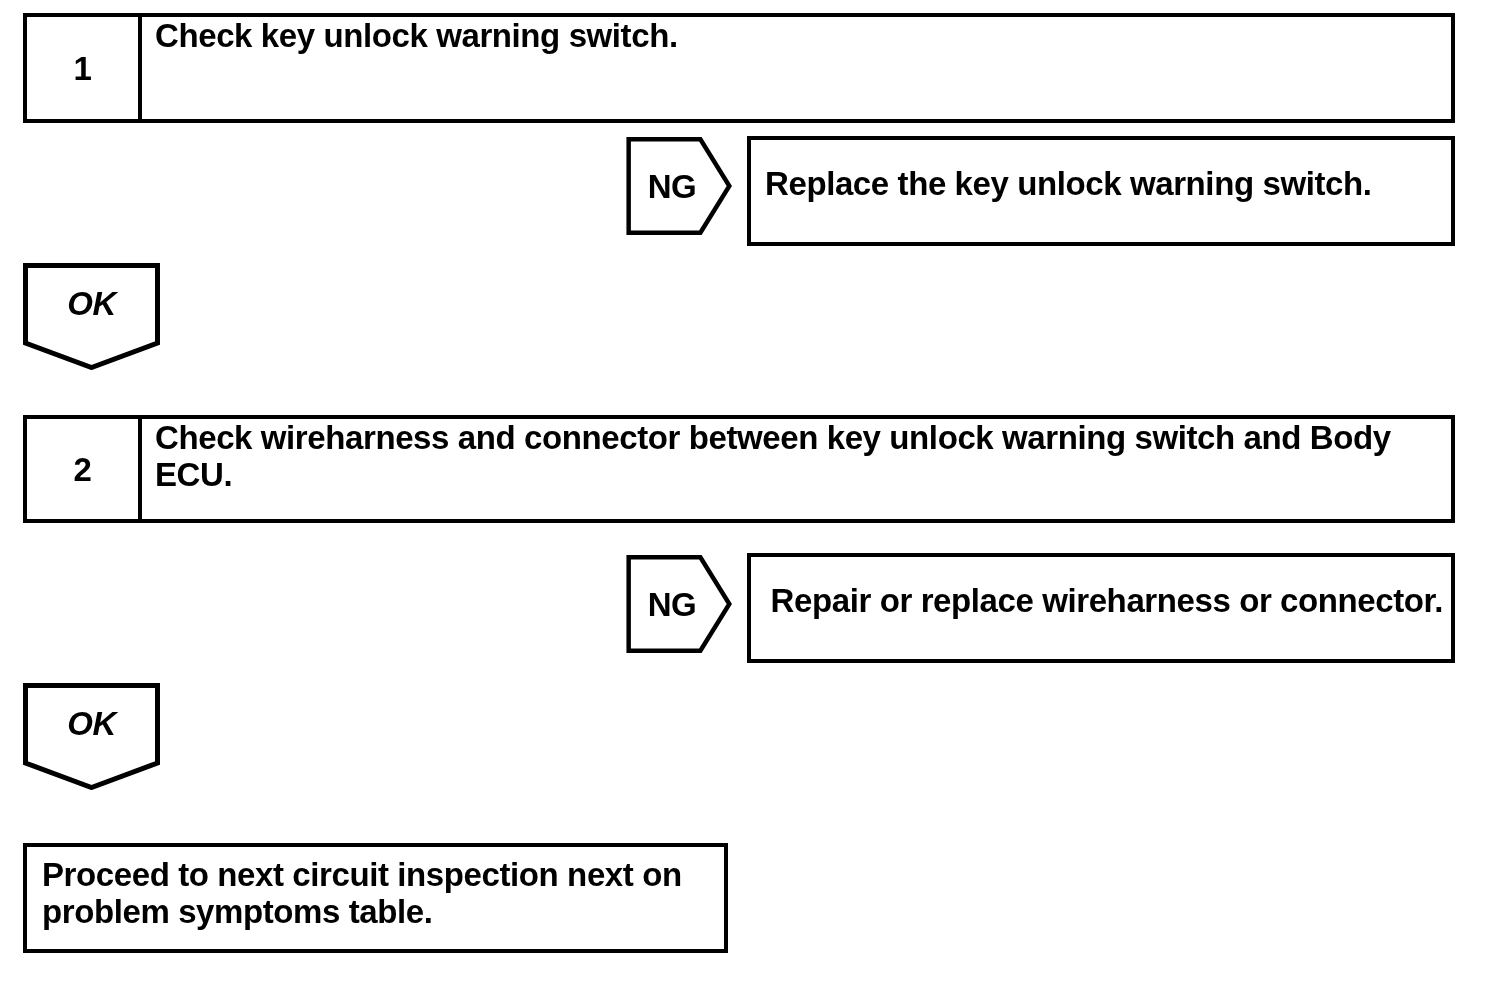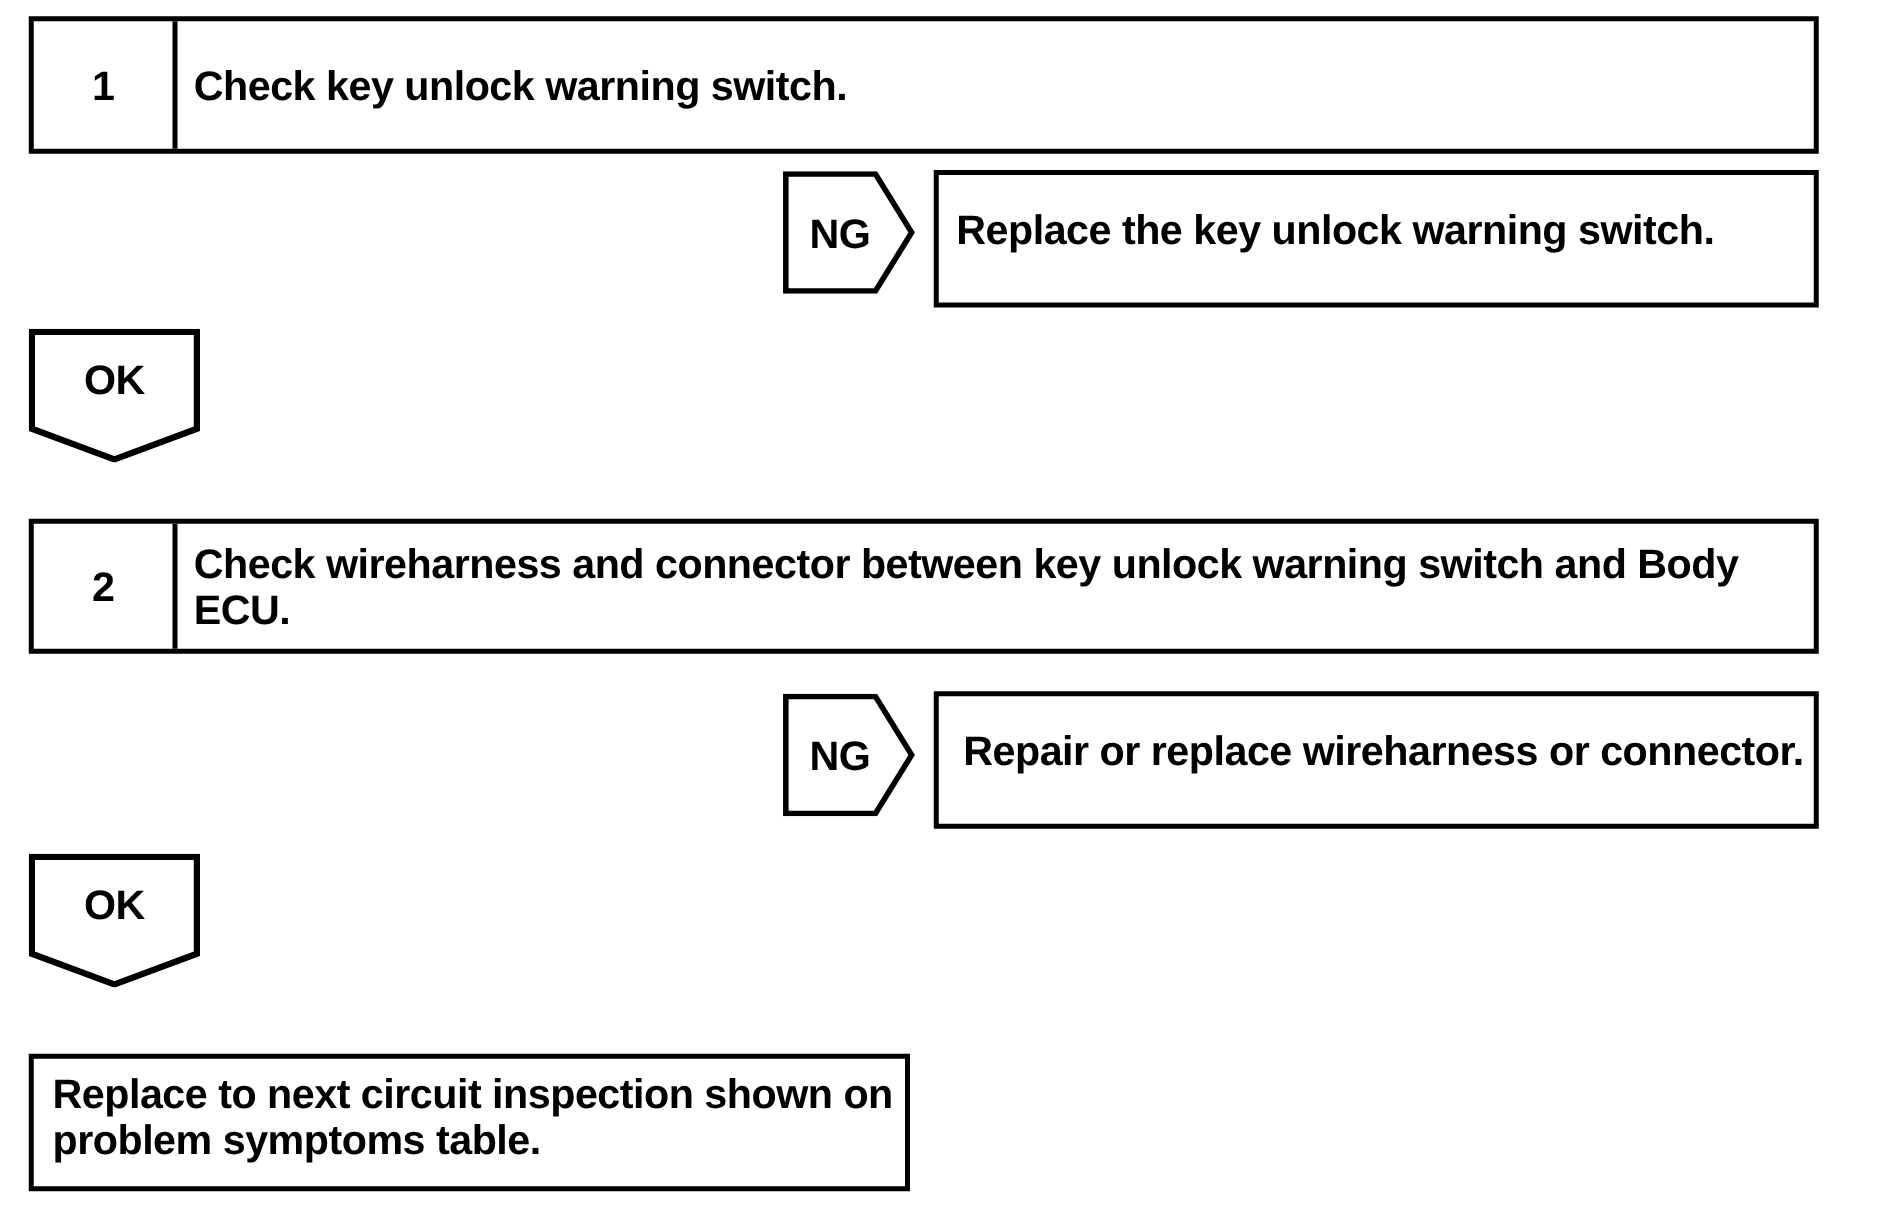--- a/index.html
+++ b/index.html
@@ -32,21 +32,20 @@
     width: 111px;
     flex: 0 0 111px;
     border-right: 4px solid #000;
     display: flex;
     align-items: center;
     justify-content: center;
   }
   .instr-cell {
     flex: 1 1 auto;
     display: flex;
-    align-items: center;
     padding: 0 10px 0 13px;
   }
 
   
   .action-box {
     border: 4px solid #000;
     display: flex;
     align-items: center;
     padding: 0 8px 16px 14px;
     background: #fff;
@@ -81,20 +80,21 @@
   .ok-arrow {
     width: 137px;
     height: 107px;
   }
   .ok-arrow .shape-label {
     position: absolute;
     left: 0; top: 0; right: 0; height: 80px;
     display: flex;
     align-items: center;
     justify-content: center;
+    font-style: italic;
   }
 </style>
 </head>
 <body>
 
 <div id="canvas">
 
   <div class="abs step-box" style="left:23px; top:13px; width:1432px; height:110px;">
     <div class="num-cell">
       <span>1</span>
@@ -141,16 +141,16 @@
   </div>
 
   <div class="abs ok-arrow" style="left:23px; top:683px;">
     <svg viewBox="0 0 137 107" aria-hidden="true">
       <polygon points="2.5,2.5 134.5,2.5 134.5,80 68.5,104.5 2.5,80" fill="#ffffff" stroke="#000000" stroke-width="5" stroke-linejoin="miter"></polygon>
     </svg>
     <span class="shape-label">OK</span>
   </div>
 
   <div class="abs end-box" style="left:23px; top:843px; width:705px; height:110px;">
-    <span>Replace to next circuit inspection shown on problem symptoms table.</span>
+    <span>Proceed to next circuit inspection next on problem symptoms table.</span>
   </div>
 
 </div>
 
 </body></html>

